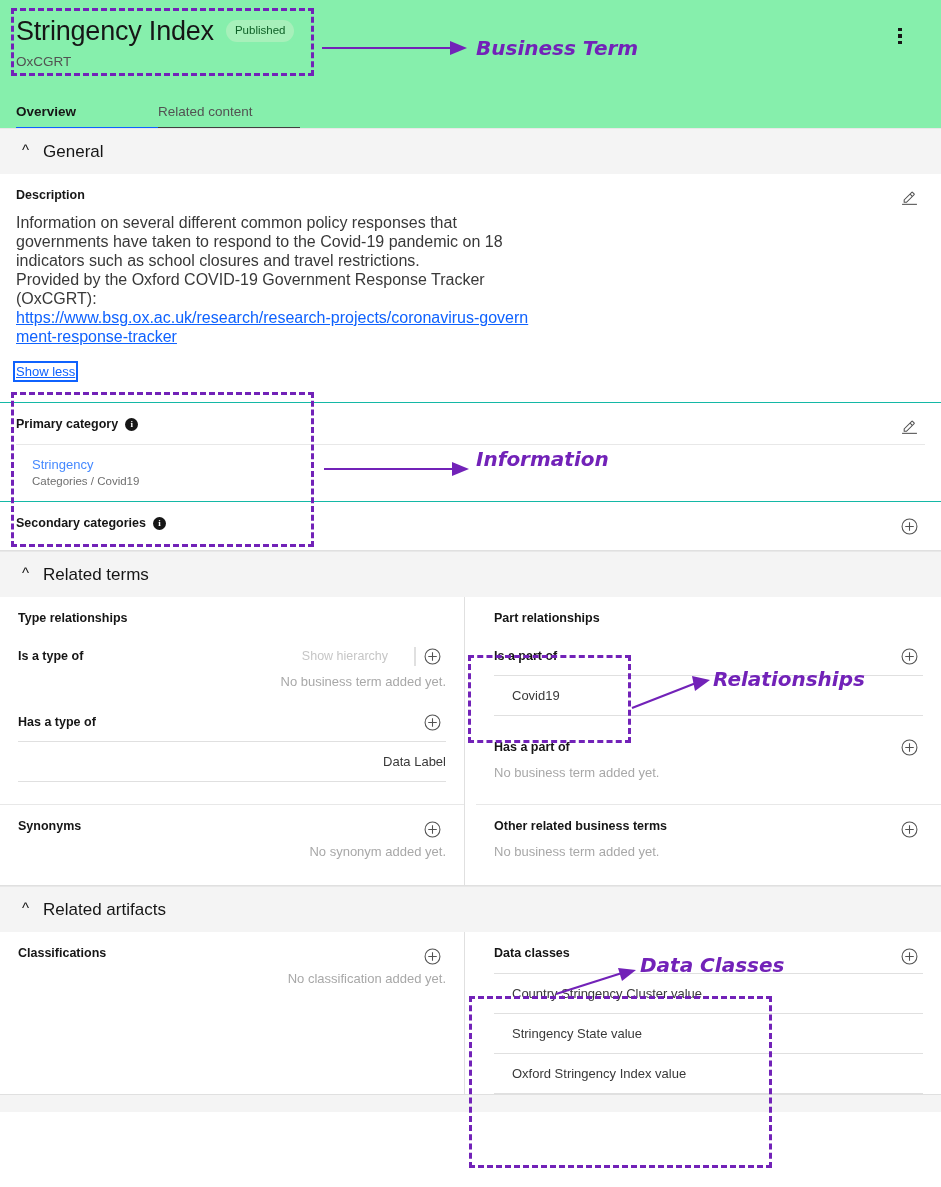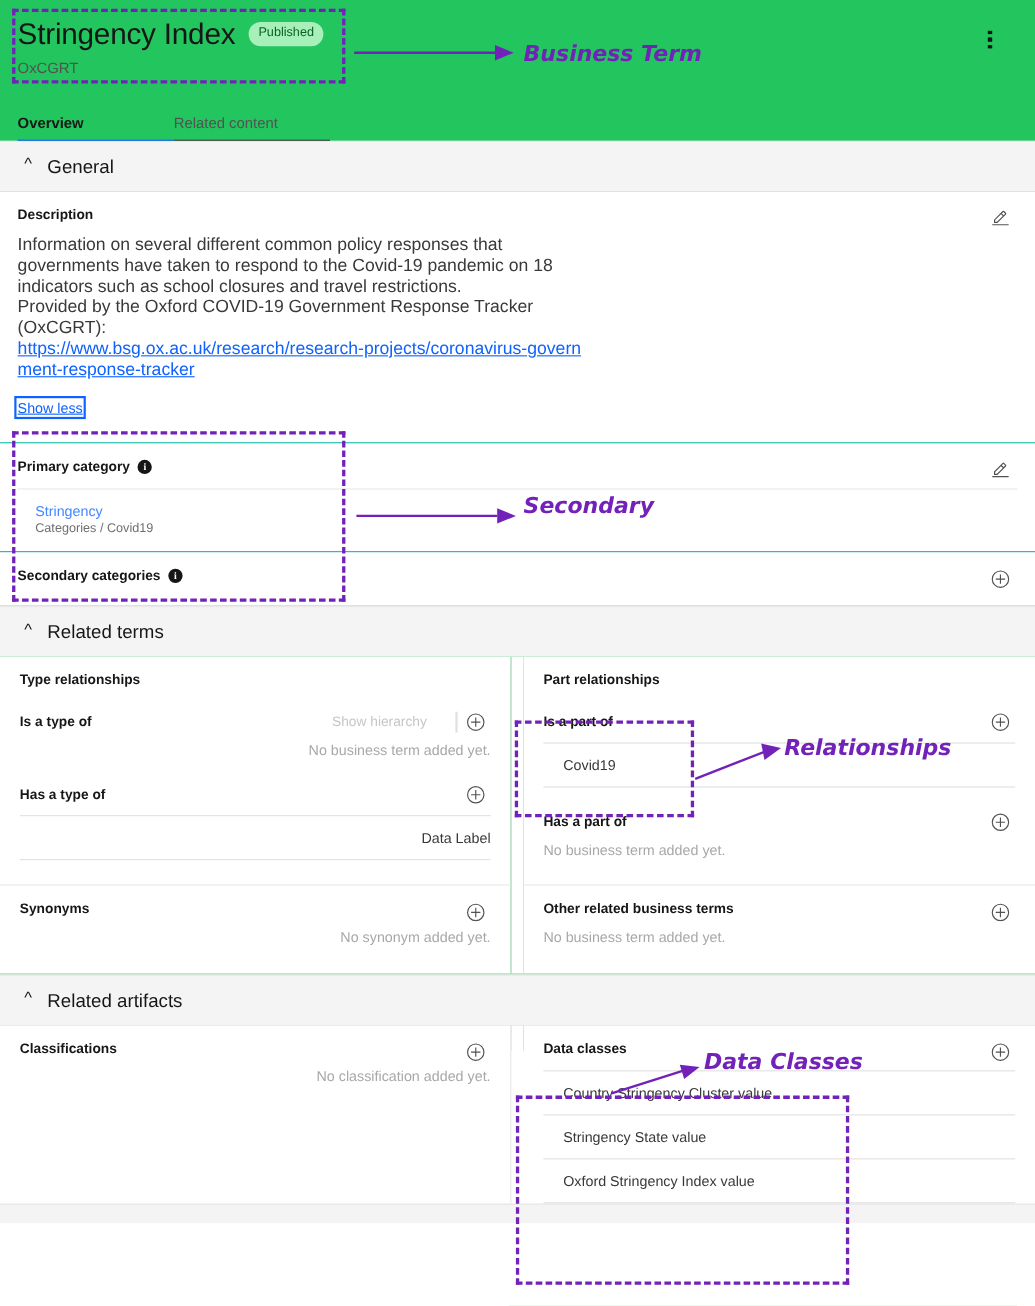--- a/index.html
+++ b/index.html
@@ -3,21 +3,21 @@
 <meta charset="utf-8">
 <style>
   * { box-sizing: border-box; margin: 0; padding: 0; }
   html, body {
     width: 941px; height: 1187px;
     background: #ffffff;
     font-family: "Liberation Sans", sans-serif;
     color: #161616;
     overflow: hidden;
   }
-  .page { position: relative; width: 941px; height: 955px; background:#22c55e; }
+  .page { position: relative; width: 941px; height: 955px; background:#86efac; }
 
   
   .header { position: relative; height: 96px; padding: 14px 16px 0 16px; }
   .title-row { display: flex; align-items: center; gap: 12px; }
   .page-title { font-size: 27px; font-weight: 400; letter-spacing: -0.2px; color:#161616; line-height: 34px; }
   .badge {
     background: #a7f0ba; color: #0e6027;
     font-size: 11.5px; line-height: 1; padding: 5px 9px 5px 9px;
     border-radius: 11px; font-weight: 400; white-space: nowrap;
   }
@@ -331,21 +331,21 @@
     <line x1="0" y1="10" x2="128" y2="10" stroke="#7222b8" stroke-width="2.2"></line>
     <polygon points="128,3 145,10 128,17" fill="#7222b8"></polygon>
   </svg>
   <div class="anno anno-text" style="left:476px; top:36px;">Business Term</div>
 
   <div class="dashbox" style="left:11px; top:392px; width:303px; height:155px;"></div>
   <svg class="arrow" style="left:324px; top:459px; width:145px; height:20px;">
     <line x1="0" y1="10" x2="128" y2="10" stroke="#7222b8" stroke-width="2.2"></line>
     <polygon points="128,3 145,10 128,17" fill="#7222b8"></polygon>
   </svg>
-  <div class="anno anno-text" style="left:476px; top:447px;">Secondary</div>
+  <div class="anno anno-text" style="left:476px; top:447px;">Information</div>
 
   <div class="dashbox" style="left:468px; top:655px; width:163px; height:88px;"></div>
   <svg class="arrow" style="left:632px; top:676px; width:82px; height:36px;">
     <line x1="0" y1="32" x2="64" y2="7" stroke="#7222b8" stroke-width="2.2"></line>
     <polygon points="60,0 78,4 63,15" fill="#7222b8"></polygon>
   </svg>
   <div class="anno anno-text" style="left:713px; top:667px;">Relationships</div>
 
   <div class="dashbox" style="left:469px; top:996px; width:303px; height:172px;"></div>
   <svg class="arrow" style="left:556px; top:968px; width:86px; height:30px;">

